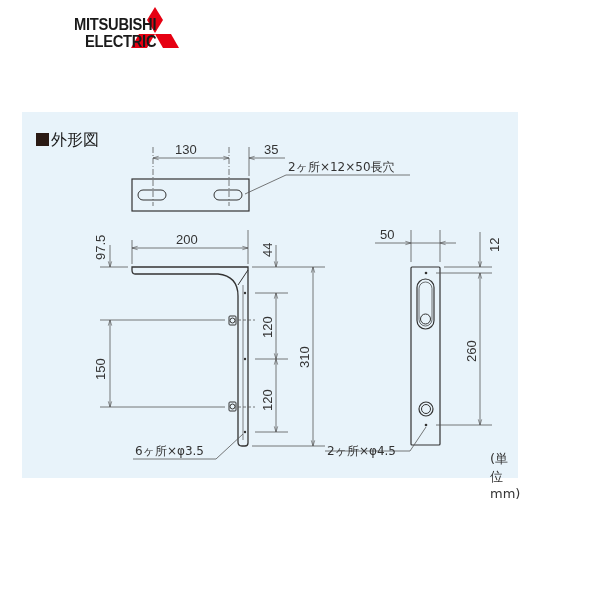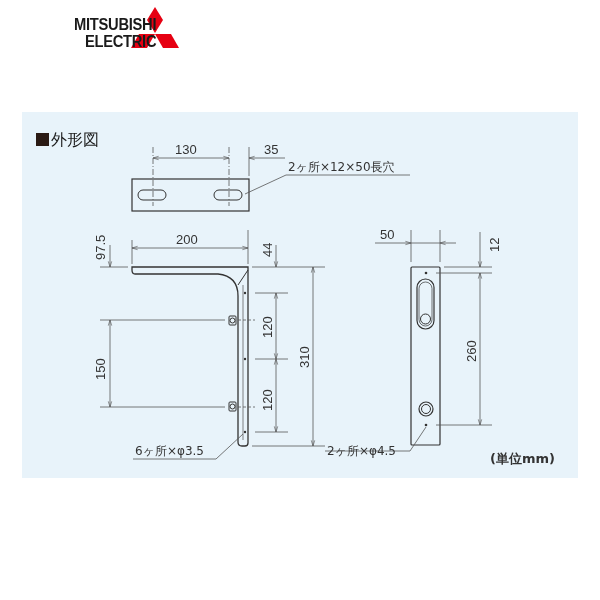--- a/index.html
+++ b/index.html
@@ -1,25 +1,25 @@
 <!DOCTYPE html>
 <html><head>
 <meta charset="utf-8">
 <style>
   html, body { margin: 0; padding: 0; background: #ffffff; }
   body { width: 600px; height: 600px; position: relative; overflow: hidden; font-family: "Liberation Sans", "DejaVu Sans", sans-serif; }
   .logo { position: absolute; left: 8px; top: 6px; width: 180px; height: 50px; text-align: right; }
   .logo-text { position: absolute; left: 66px; top: 10px; font-family: "Liberation Sans", sans-serif; font-weight: bold; font-size: 16px; line-height: 17px; color: #1a1a1a; letter-spacing: -0.3px; transform: scaleX(0.92); transform-origin: left top; }
-  .panel { position: absolute; left: 22px; top: 112px; width: 556px; height: 366px; background: #e8f3fa; }
+  .panel { position: absolute; left: 22px; top: 112px; width: 496px; height: 366px; background: #e8f3fa; }
   .title { position: absolute; left: 14px; top: 18px; font-size: 16px; color: #1a1a1a; font-family: "DejaVu Sans", sans-serif; }
   .title-square { display: inline-block; width: 13px; height: 13px; background: #2a1a14; margin-right: 2px; vertical-align: -1px; }
   svg.drawing { position: absolute; left: 0; top: 0; }
   .dim { font-size: 13px; fill: #333; font-family: "Liberation Sans", sans-serif; }
   .note { font-size: 12px; fill: #333; font-family: "DejaVu Sans", sans-serif; }
-  .unit { position: absolute; left: 468px; top: 338px; font-size: 13px; color: #333; font-family: "DejaVu Sans", sans-serif; font-weight: bold; }
+  .unit { position: absolute; left: 468px; top: 338px; font-size: 13px; color: #333; font-family: "DejaVu Sans", sans-serif; }
 </style>
 </head>
 <body>
 
 <div class="logo">
   <svg width="60" height="46" viewBox="0 0 60 46">
     <polygon points="27,1 35,14 27,27 19,14" fill="#e60012"></polygon>
     <polygon points="19,28 27,28 19,42 3,42 11,28" fill="#e60012"></polygon>
     <polygon points="27,28 35,28 43,28 51,42 35,42" fill="#e60012"></polygon>
   </svg>

